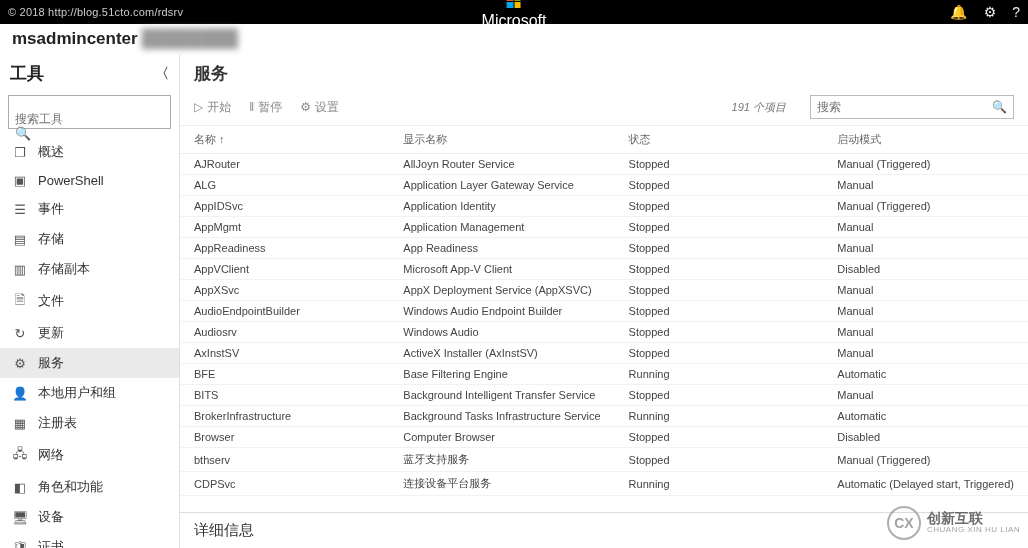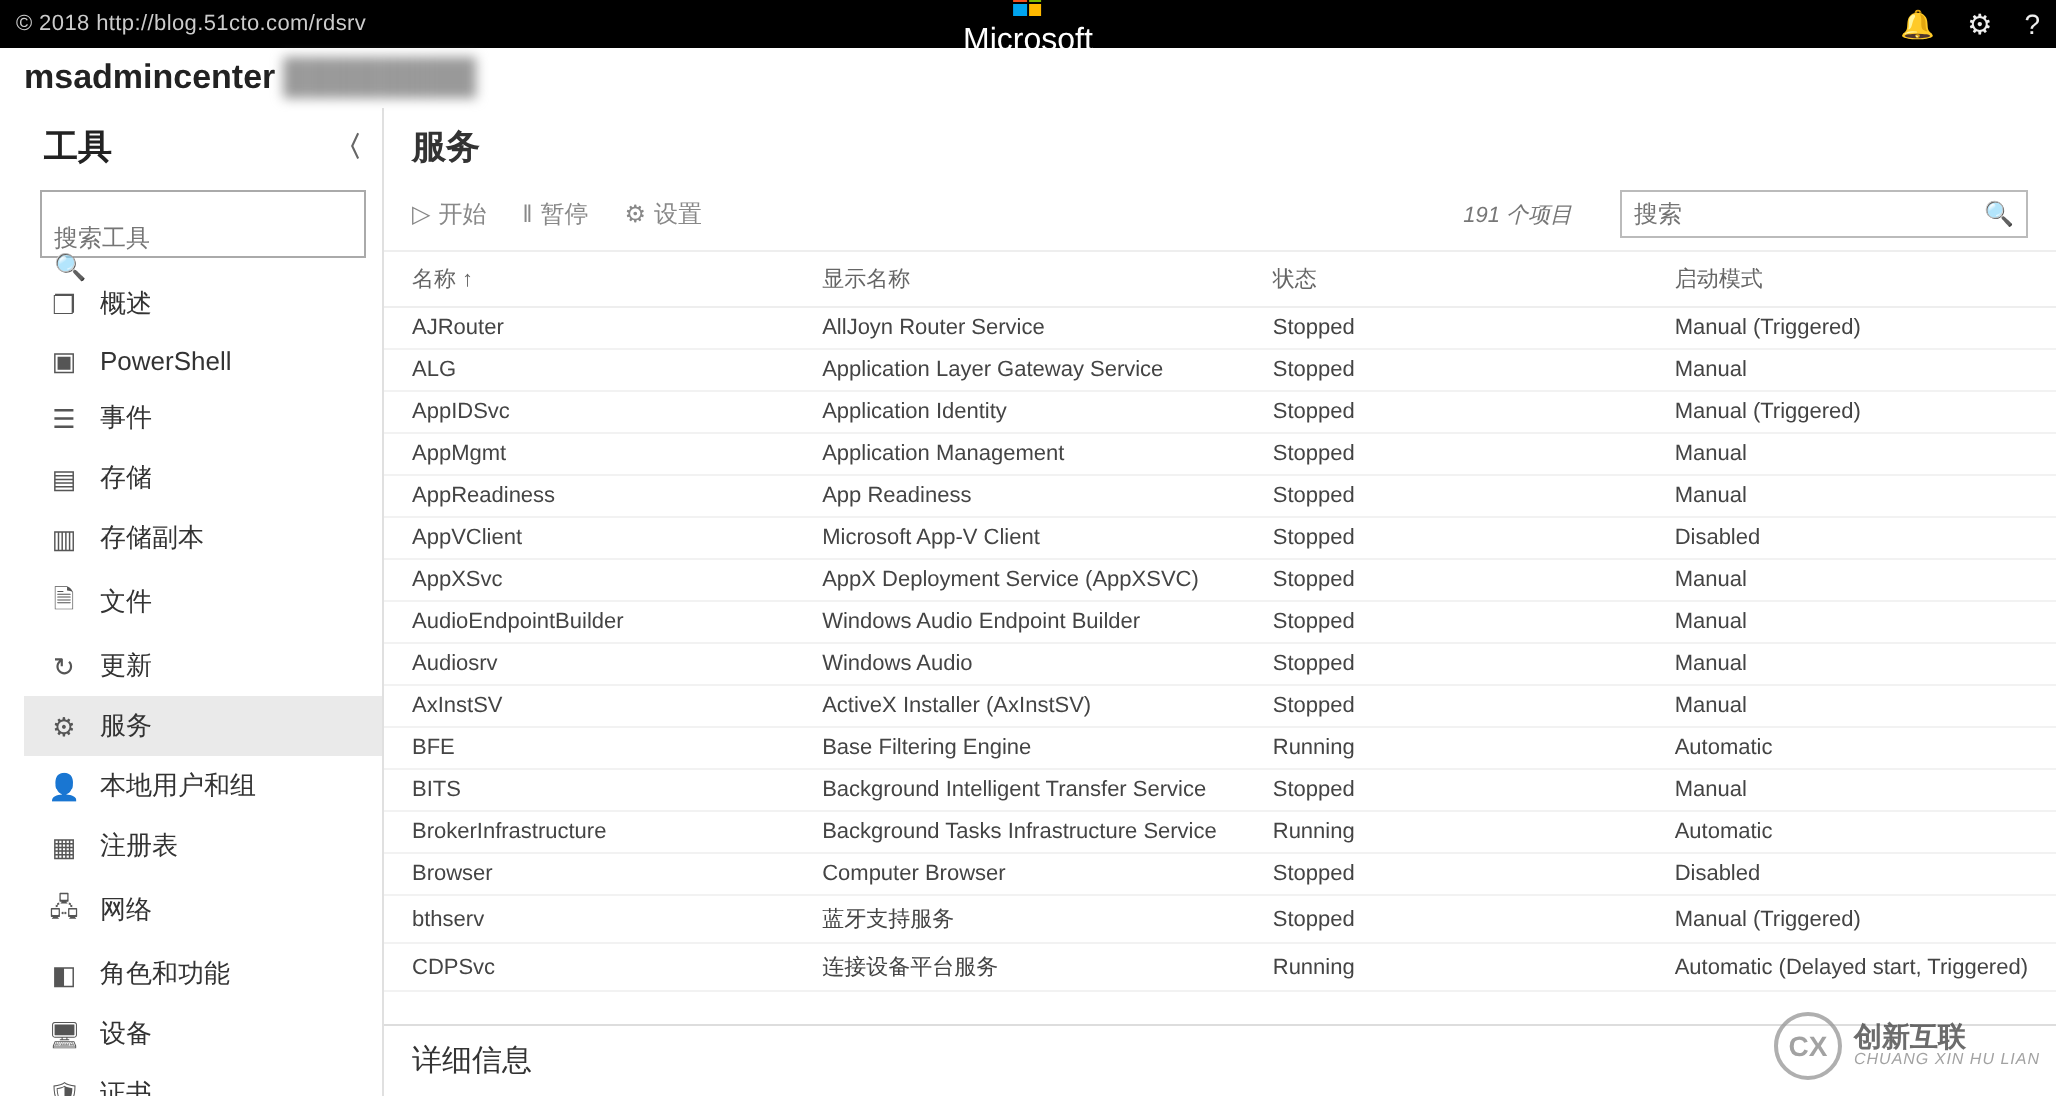--- a/index.html
+++ b/index.html
@@ -10,21 +10,21 @@
 .titlebar .ms { position: absolute; left: 50%; transform: translateX(-50%); display: flex; align-items: center; gap: 4px; color: #fff; font-size: 16px; flex-direction: column; }
 .titlebar .ms .logo { width: 14px; height: 14px; display: grid; grid-template-columns: 1fr 1fr; grid-template-rows: 1fr 1fr; gap: 1px; }
 .titlebar .ms .logo span:nth-child(1){background:#f25022}.titlebar .ms .logo span:nth-child(2){background:#7fba00}
 .titlebar .ms .logo span:nth-child(3){background:#00a4ef}.titlebar .ms .logo span:nth-child(4){background:#ffb900}
 .titlebar .right { position: absolute; right: 8px; display: flex; gap: 16px; color: #eee; font-size: 14px; }
 .titlebar .right span { cursor: pointer; }
 
 .breadcrumb { height: 30px; display: flex; align-items: center; padding: 4px 12px; font-size: 17px; font-weight: 600; color: #222; }
 .breadcrumb .blur { filter: blur(3px); color: #999; margin-left: 4px; }
 
-.main { display: flex; height: calc(100% - 54px); margin-left: 12px; }
+.main { display: flex; height: calc(100% - 54px); }
 .sidebar { width: 180px; border-right: 1px solid #e0e0e0; display: flex; flex-direction: column; }
 .sidebar-head { display: flex; align-items: center; justify-content: space-between; padding: 8px 10px 6px; font-size: 17px; font-weight: 600; color: #222; }
 .sidebar-head .chev { font-size: 14px; color: #666; cursor: pointer; }
 .searchbox { margin: 4px 8px 8px; height: 26px; border: 1px solid #aaa; display: flex; align-items: flex-start; padding: 16px 6px; flex-direction: column; }
 .searchbox input { border: none; outline: none; flex: 1; font-size: 12px; color: #555; background: transparent; }
 .searchbox .sicon { color: #666; font-size: 13px; }
 .nav { list-style: none; overflow-y: auto; flex: 1; }
 .nav li { display: flex; align-items: center; gap: 10px; padding: 6px 12px; font-size: 13px; color: #333; cursor: pointer; }
 .nav li.active { background: #eaeaea; }
 .nav .nicon { width: 16px; text-align: center; color: #555; font-size: 13px; }
@@ -42,21 +42,21 @@
 table { width: 100%; border-collapse: collapse; font-size: 11px; color: #444; }
 thead th { text-align: left; font-weight: 400; color: #666; padding: 6px 14px; border-bottom: 1px solid #eee; position: sticky; top: 0; background: #fff; }
 tbody td { padding: 4px 14px; border-bottom: 1px solid #f2f2f2; white-space: nowrap; }
 
 .details { border-top: 1px solid #ddd; padding: 8px 14px; font-size: 15px; font-weight: 400; color: #333; }
 
 .watermark { position: absolute; right: 8px; bottom: 8px; display: flex; align-items: center; gap: 6px; opacity: 0.78; font-size: 11px; color: #555; }
 .watermark .wm-logo { width: 34px; height: 34px; border: 2px solid #999; border-radius: 50%; display: flex; align-items: center; justify-content: center; font-weight: bold; color: #888; font-size: 14px; }
 .watermark .wm-text { display: flex; flex-direction: column; line-height: 1.1; }
 .watermark .wm-text .cn { font-weight: 600; font-size: 14px; color: #444; }
-.watermark .wm-text .en { font-size: 8px; color: #888; letter-spacing: 0.5px; font-style: italic; }
+.watermark .wm-text .en { font-size: 8px; color: #888; letter-spacing: 0.5px; }
 
 
 th:nth-child(1),td:nth-child(1){width:210px}
 th:nth-child(2),td:nth-child(2){width:210px}
 th:nth-child(3),td:nth-child(3){width:210px}
 th:nth-child(4),td:nth-child(4){width:auto}
 </style>
 </head>
 <body>
 

